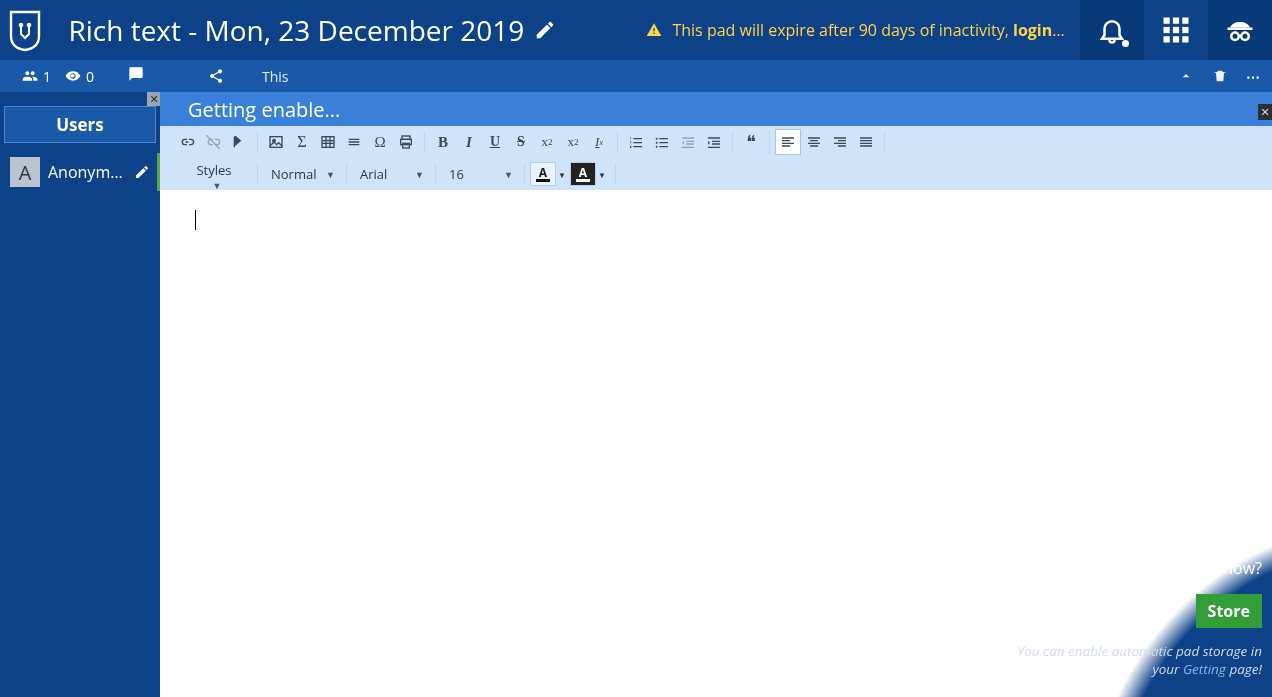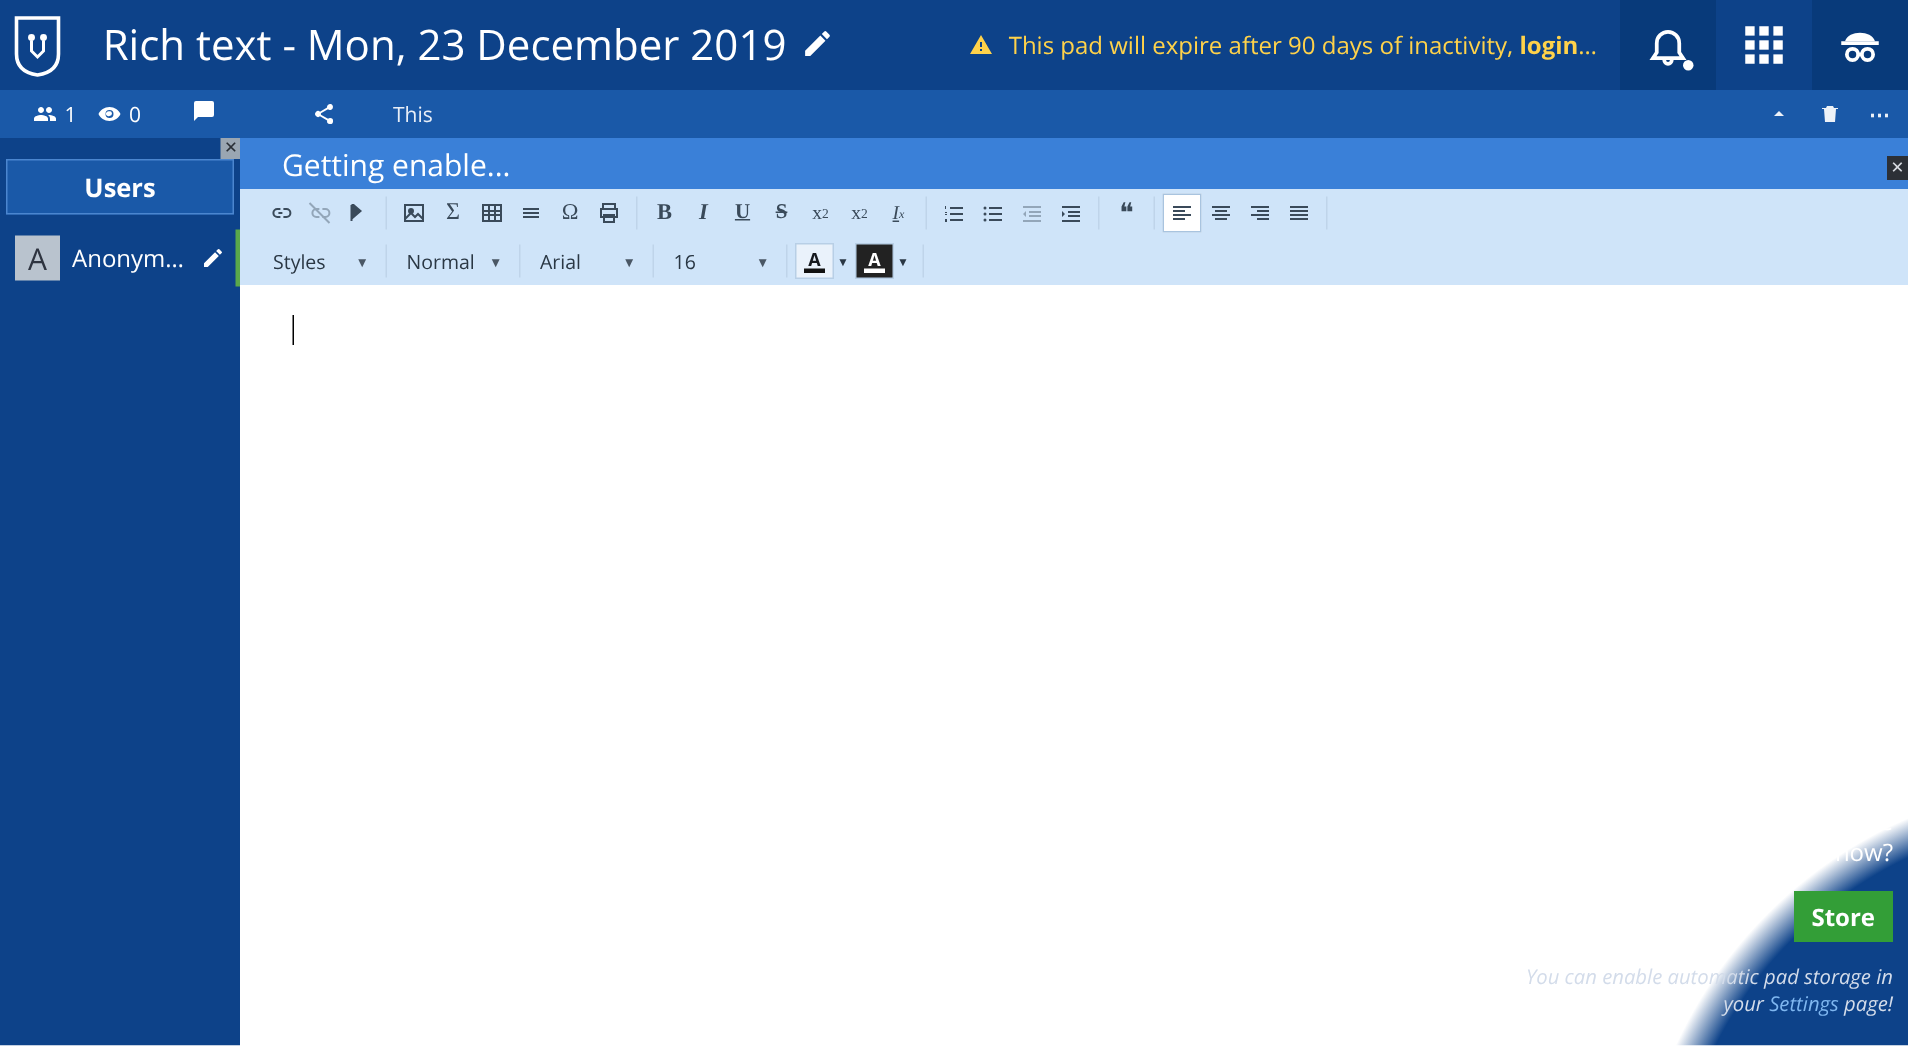--- a/index.html
+++ b/index.html
@@ -57,21 +57,21 @@
 .tb-btn { width: 26px; height: 26px; display: flex; align-items: center; justify-content: center; cursor: pointer; color: #3a4a5a; font-size: 13px; border: 1px solid transparent; }
 .tb-btn.disabled { opacity: 0.4; cursor: default; }
 .tb-btn.active { background: #fff; border: 1px solid #a9c4df; }
 .tb-btn.bold { font-weight: 900; font-family: Georgia, serif; font-size: 15px; }
 .tb-btn.italic { font-style: italic; font-weight: 700; font-family: Georgia, serif; font-size: 15px; }
 .tb-btn.under { text-decoration: underline; font-weight: 700; font-family: Georgia, serif; font-size: 14px; }
 .tb-btn.strike { text-decoration: line-through; font-weight: 700; font-family: Georgia, serif; font-size: 14px; }
 .tb-row2 { height: 32px; display: flex; align-items: center; padding-left: 14px; gap: 0; font-size: 13px; color: #2a3744; }
 .combo { display: flex; align-items: center; justify-content: space-between; background: transparent; border: none; height: 26px; padding: 0 6px 0 8px; cursor: pointer; }
 .combo .caret { font-size: 9px; color: #4a5765; margin-left: 6px; }
-.combo.styles { width: 78px; }
+.combo.styles { width: 78px; flex-direction: column; }
 .combo.normal { width: 78px; }
 .combo.font { width: 78px; }
 .combo.size { width: 78px; }
 .colorbtn { width: 26px; height: 24px; display: flex; flex-direction: column; align-items: center; justify-content: center; cursor: pointer; border: 1px solid #b8cfe6; background: #eaf2fb; margin-right: 4px; }
 .colorbtn .A { font-weight: 700; font-size: 12px; line-height: 12px; }
 .colorbtn .bar { width: 14px; height: 3px; }
 .colorbtn.txt .A { color: #171a1e; }
 .colorbtn.txt .bar { background: #111; }
 .colorbtn.bg { background: #222; }
 .colorbtn.bg .A { color: #fff; }
@@ -376,15 +376,15 @@
   <div class="cursor"></div>
 </div>
 
 <div class="popup">
   <div class="min">▬</div>
   <div class="msg">This pad is not in your CryptDrive. Do you want to store it now?</div>
   <div class="btns">
     <div class="btn store">Store</div>
   </div>
   <div class="hint">
-    <span>You can enable automatic pad storage in your </span><span class="settings">Settings</span><span> page!</span>
+    <span>You can enable automatic pad storage in your </span><span class="settings">Getting</span><span> page!</span>
   </div>
 </div>
 
 </body></html>

